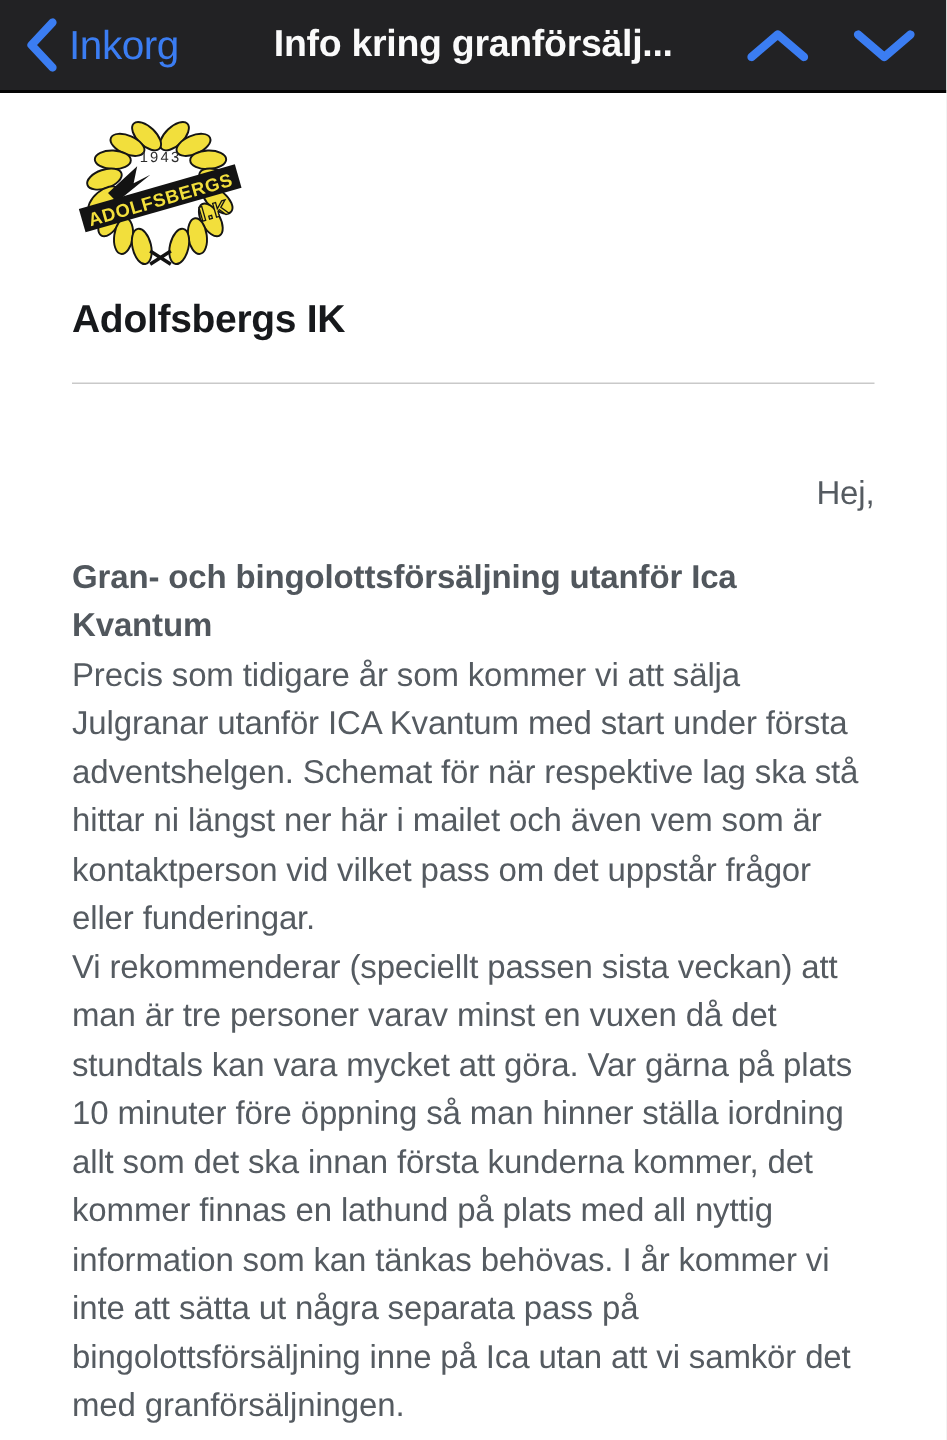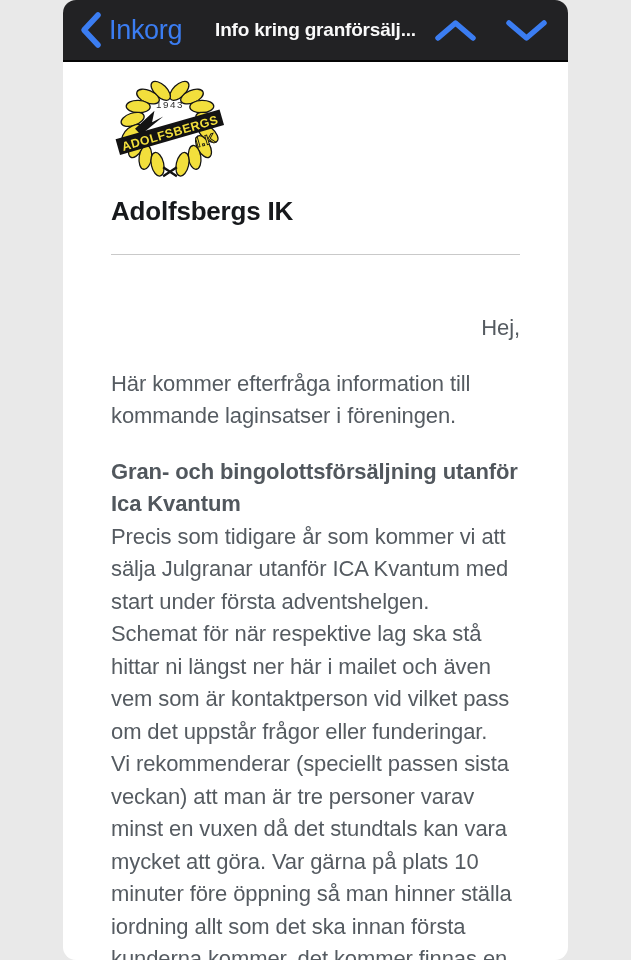--- a/index.html
+++ b/index.html
@@ -1,36 +1,36 @@
 <!DOCTYPE html>
 <html><head>
 <meta charset="utf-8">
 <style>
   html,body{margin:0;padding:0;background:#e9e9e9;}
   .screen{
-    width:505px;height:960px;margin:0 auto;background:#ffffff;
+    width:631px;height:960px;margin:0 auto;background:#ffffff;
     font-family:"Liberation Sans","DejaVu Sans",sans-serif;
-    position:relative;overflow:hidden;border-radius:13px;
+    position:relative;overflow:hidden;
   }
   
   .navbar{
     height:62px;background:#222224;border-bottom:2px solid #050505;
     display:flex;align-items:center;position:relative;
     padding:0 16px;box-sizing:border-box;
   }
   .nav-back{
     display:flex;align-items:center;gap:7px;cursor:pointer;z-index:2;
   }
   .nav-back .chev-left{display:block;}
   .nav-back-label{
     color:#3b7df2;font-size:27px;line-height:1;letter-spacing:-0.3px;
   }
   .nav-title{
     position:absolute;left:50%;top:50%;transform:translate(-50%,-50%);
-    color:#fafafa;font-size:19px;font-weight:bold;letter-spacing:-0.2px;
+    color:#fafafa;font-size:25px;font-weight:bold;letter-spacing:-0.2px;
     white-space:nowrap;max-width:330px;overflow:hidden;text-align:center;
   }
   .nav-arrows{
     margin-left:auto;display:flex;align-items:center;gap:20px;z-index:2;
   }
   .arrow-btn{
     background:none;border:none;padding:2px;margin:0;cursor:pointer;
     display:flex;align-items:center;justify-content:center;
   }
   
@@ -163,21 +163,20 @@
       </svg>
     </div>
 
     <h1 class="sender-heading">Adolfsbergs IK</h1>
 
     <hr class="divider">
 
     <div class="msg">
       <p class="first">Hej,</p>
 
-      <p>Här kommer efterfråga information till kommande laginsatser i föreningen.</p>
 
       <p>
         <strong class="section-heading">Gran- och bingolottsförsäljning utanför Ica Kvantum</strong>
         <span class="section-text">Precis som tidigare år som kommer vi att sälja Julgranar utanför ICA Kvantum med start under första adventshelgen. Schemat för när respektive lag ska stå hittar ni längst ner här i mailet och även vem som är kontaktperson vid vilket pass om det uppstår frågor eller funderingar.</span>
         <span class="section-text">Vi rekommenderar (speciellt passen sista veckan) att man är tre personer varav minst en vuxen då det stundtals kan vara mycket att göra. Var gärna på plats 10 minuter före öppning så man hinner ställa iordning allt som det ska innan första kunderna kommer, det kommer finnas en lathund på plats med all nyttig information som kan tänkas behövas. I år kommer vi inte att sätta ut några separata pass på bingolottsförsäljning inne på Ica utan att vi samkör det med granförsäljningen.</span>
       </p>
     </div>
 
   </main>
 </div>

